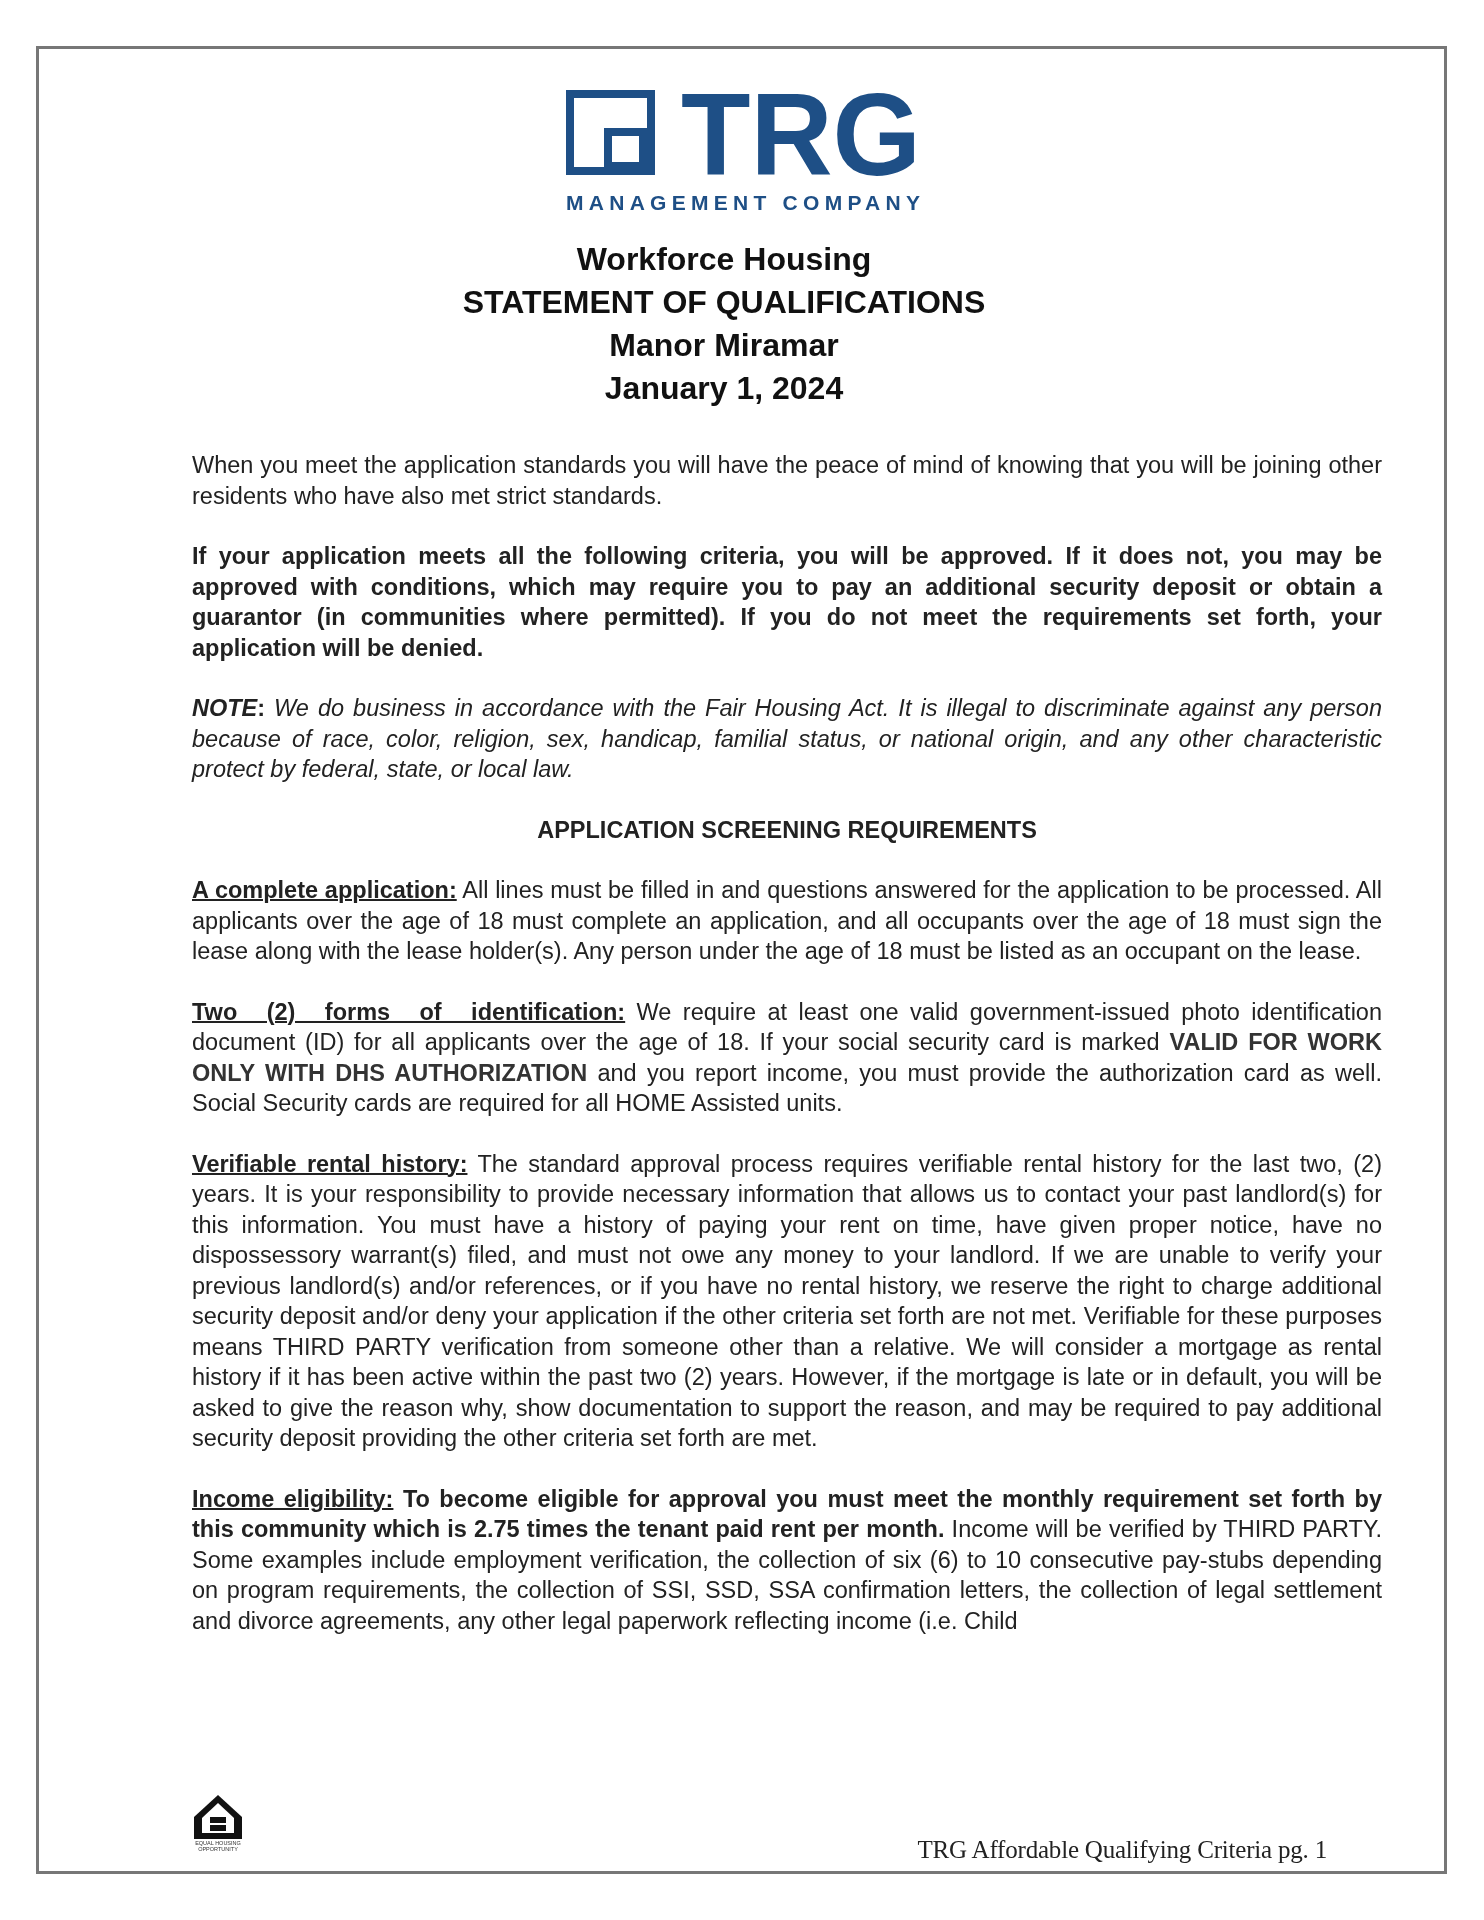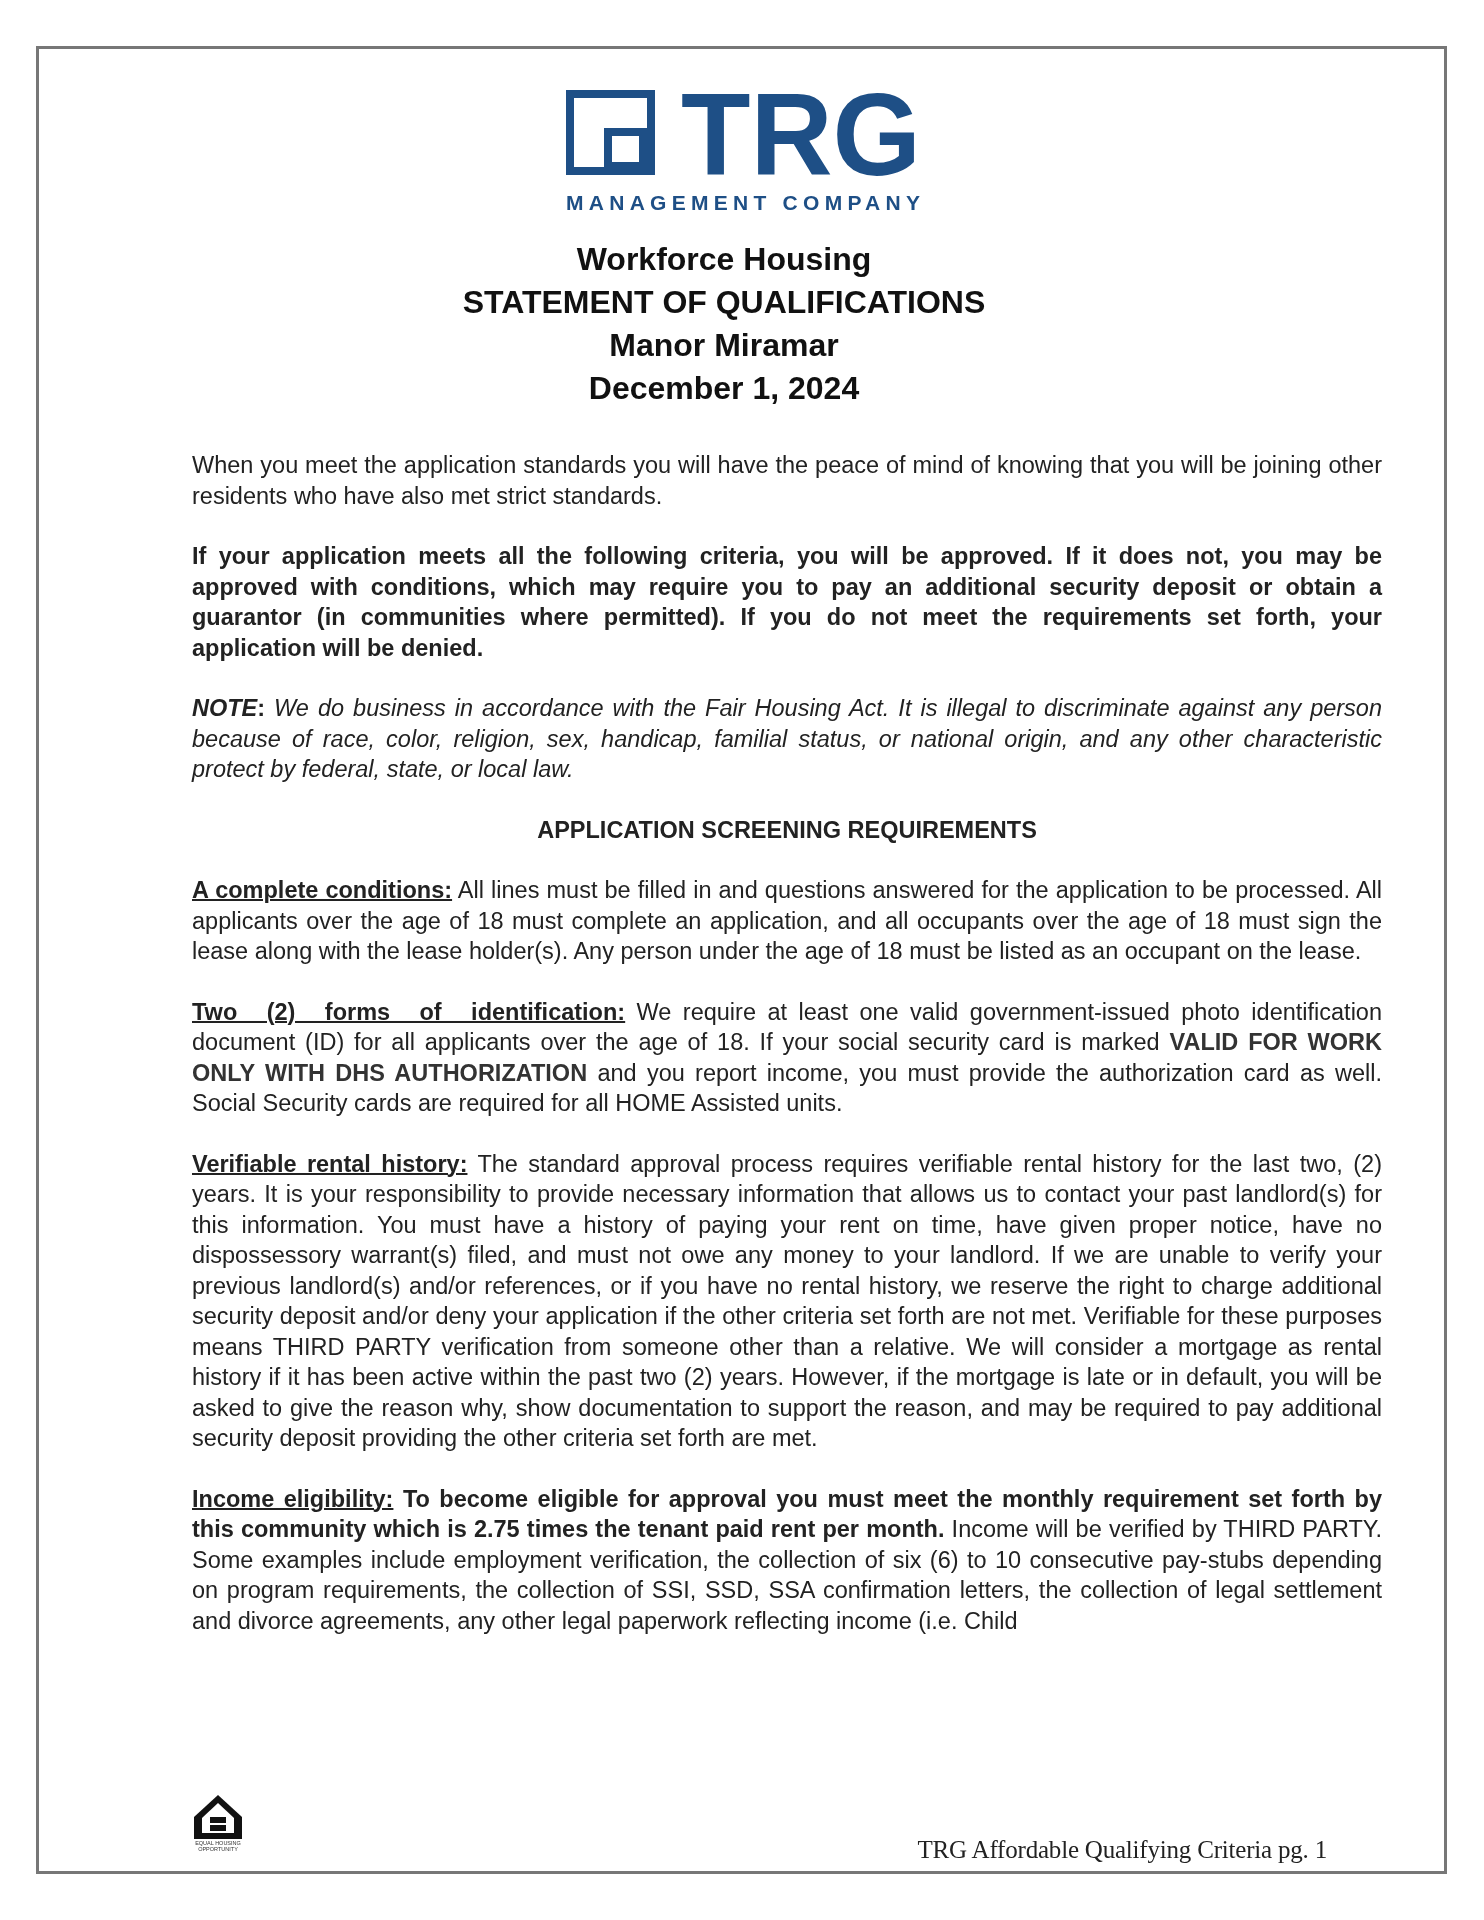--- a/index.html
+++ b/index.html
@@ -38,31 +38,31 @@
     </g>
     <text x="115" y="85" fill="#1e4f86" font-family="Liberation Sans, sans-serif" font-weight="bold" font-size="116" textLength="240" lengthAdjust="spacingAndGlyphs">TRG</text>
     <text x="0" y="120" fill="#1e4f86" font-family="Liberation Sans, sans-serif" font-weight="bold" font-size="21" textLength="354" lengthAdjust="spacing">MANAGEMENT COMPANY</text>
   </svg>
 </div>
 
 <div class="titles">
   <div>Workforce Housing</div>
   <div>STATEMENT OF QUALIFICATIONS</div>
   <div>Manor Miramar</div>
-  <div>December 1, 2024</div>
+  <div>January 1, 2024</div>
 </div>
 
 <div class="content">
   <p>When you meet the application standards you will have the peace of mind of knowing that you will be joining other residents who have also met strict standards.</p>
   <p class="bold">If your application meets all the following criteria, you will be approved. If it does not, you may be approved with conditions, which may require you to pay an additional security deposit or obtain a guarantor (in communities where permitted). If you do not meet the requirements set forth, your application will be denied.</p>
   <p class="italic"><span class="bold">NOTE</span><span class="bold" style="font-style:normal">:</span><span> We do business in accordance with the Fair Housing Act. It is illegal to discriminate against any person because of race, color, religion, sex, handicap, familial status, or national origin, and any other characteristic protect by federal, state, or local law.</span></p>
 
   <div class="section-title">APPLICATION SCREENING REQUIREMENTS</div>
 
-  <p><span class="ul-head">A complete conditions:</span><span> All lines must be filled in and questions answered for the application to be processed. All applicants over the age of 18 must complete an application, and all occupants over the age of 18 must sign the lease along with the lease holder(s). Any person under the age of 18  must be listed as an occupant on the lease.</span></p>
+  <p><span class="ul-head">A complete application:</span><span> All lines must be filled in and questions answered for the application to be processed. All applicants over the age of 18 must complete an application, and all occupants over the age of 18 must sign the lease along with the lease holder(s). Any person under the age of 18  must be listed as an occupant on the lease.</span></p>
 
   <p><span class="ul-head" style="word-spacing:18px">Two (2) forms of identification:</span><span> We require at least one valid government-issued photo identification document (ID) for all applicants over the age of 18. If your social security card is marked </span><span class="bold" style="color:#333">VALID FOR WORK ONLY WITH DHS AUTHORIZATION</span><span> and you report income, you must provide the authorization card as well. Social Security cards are required for all HOME  Assisted units.</span></p>
 
   <p><span class="ul-head">Verifiable rental history:</span><span> The standard approval process requires verifiable rental history for the last two, (2) years. It is your responsibility to provide necessary information that allows us to contact your past landlord(s) for this information. You must have a history of paying your rent on time, have given proper notice, have no dispossessory warrant(s) filed, and must not owe any money to your landlord. If we are unable to verify your previous landlord(s) and/or references, or if you have no rental history, we reserve the right to charge additional security deposit and/or deny your application if the other criteria set forth are not met. Verifiable for these purposes means THIRD PARTY verification from someone other than a relative. We will consider a mortgage as rental history if it has been active within the past two (2) years. However, if the mortgage is late or in default, you will be asked to give the reason why, show documentation to support the reason, and  may be required to pay additional security deposit providing the other criteria set forth are met.</span></p>
 
   <p><span class="ul-head">Income eligibility:</span><span class="bold"> To become eligible for approval you must meet the monthly requirement set forth by this community which is 2.75 times the tenant paid rent per month.</span><span> Income will be verified by THIRD PARTY. Some examples include employment verification, the collection of six (6) to 10 consecutive pay-stubs depending on program requirements, the collection of SSI, SSD, SSA confirmation letters, the collection of legal settlement  and  divorce  agreements,  any  other legal  paperwork  reflecting  income  (i.e.  Child</span></p>
 </div>
 
 <div class="eho">
   <svg width="56" height="60" viewBox="0 0 56 60">

